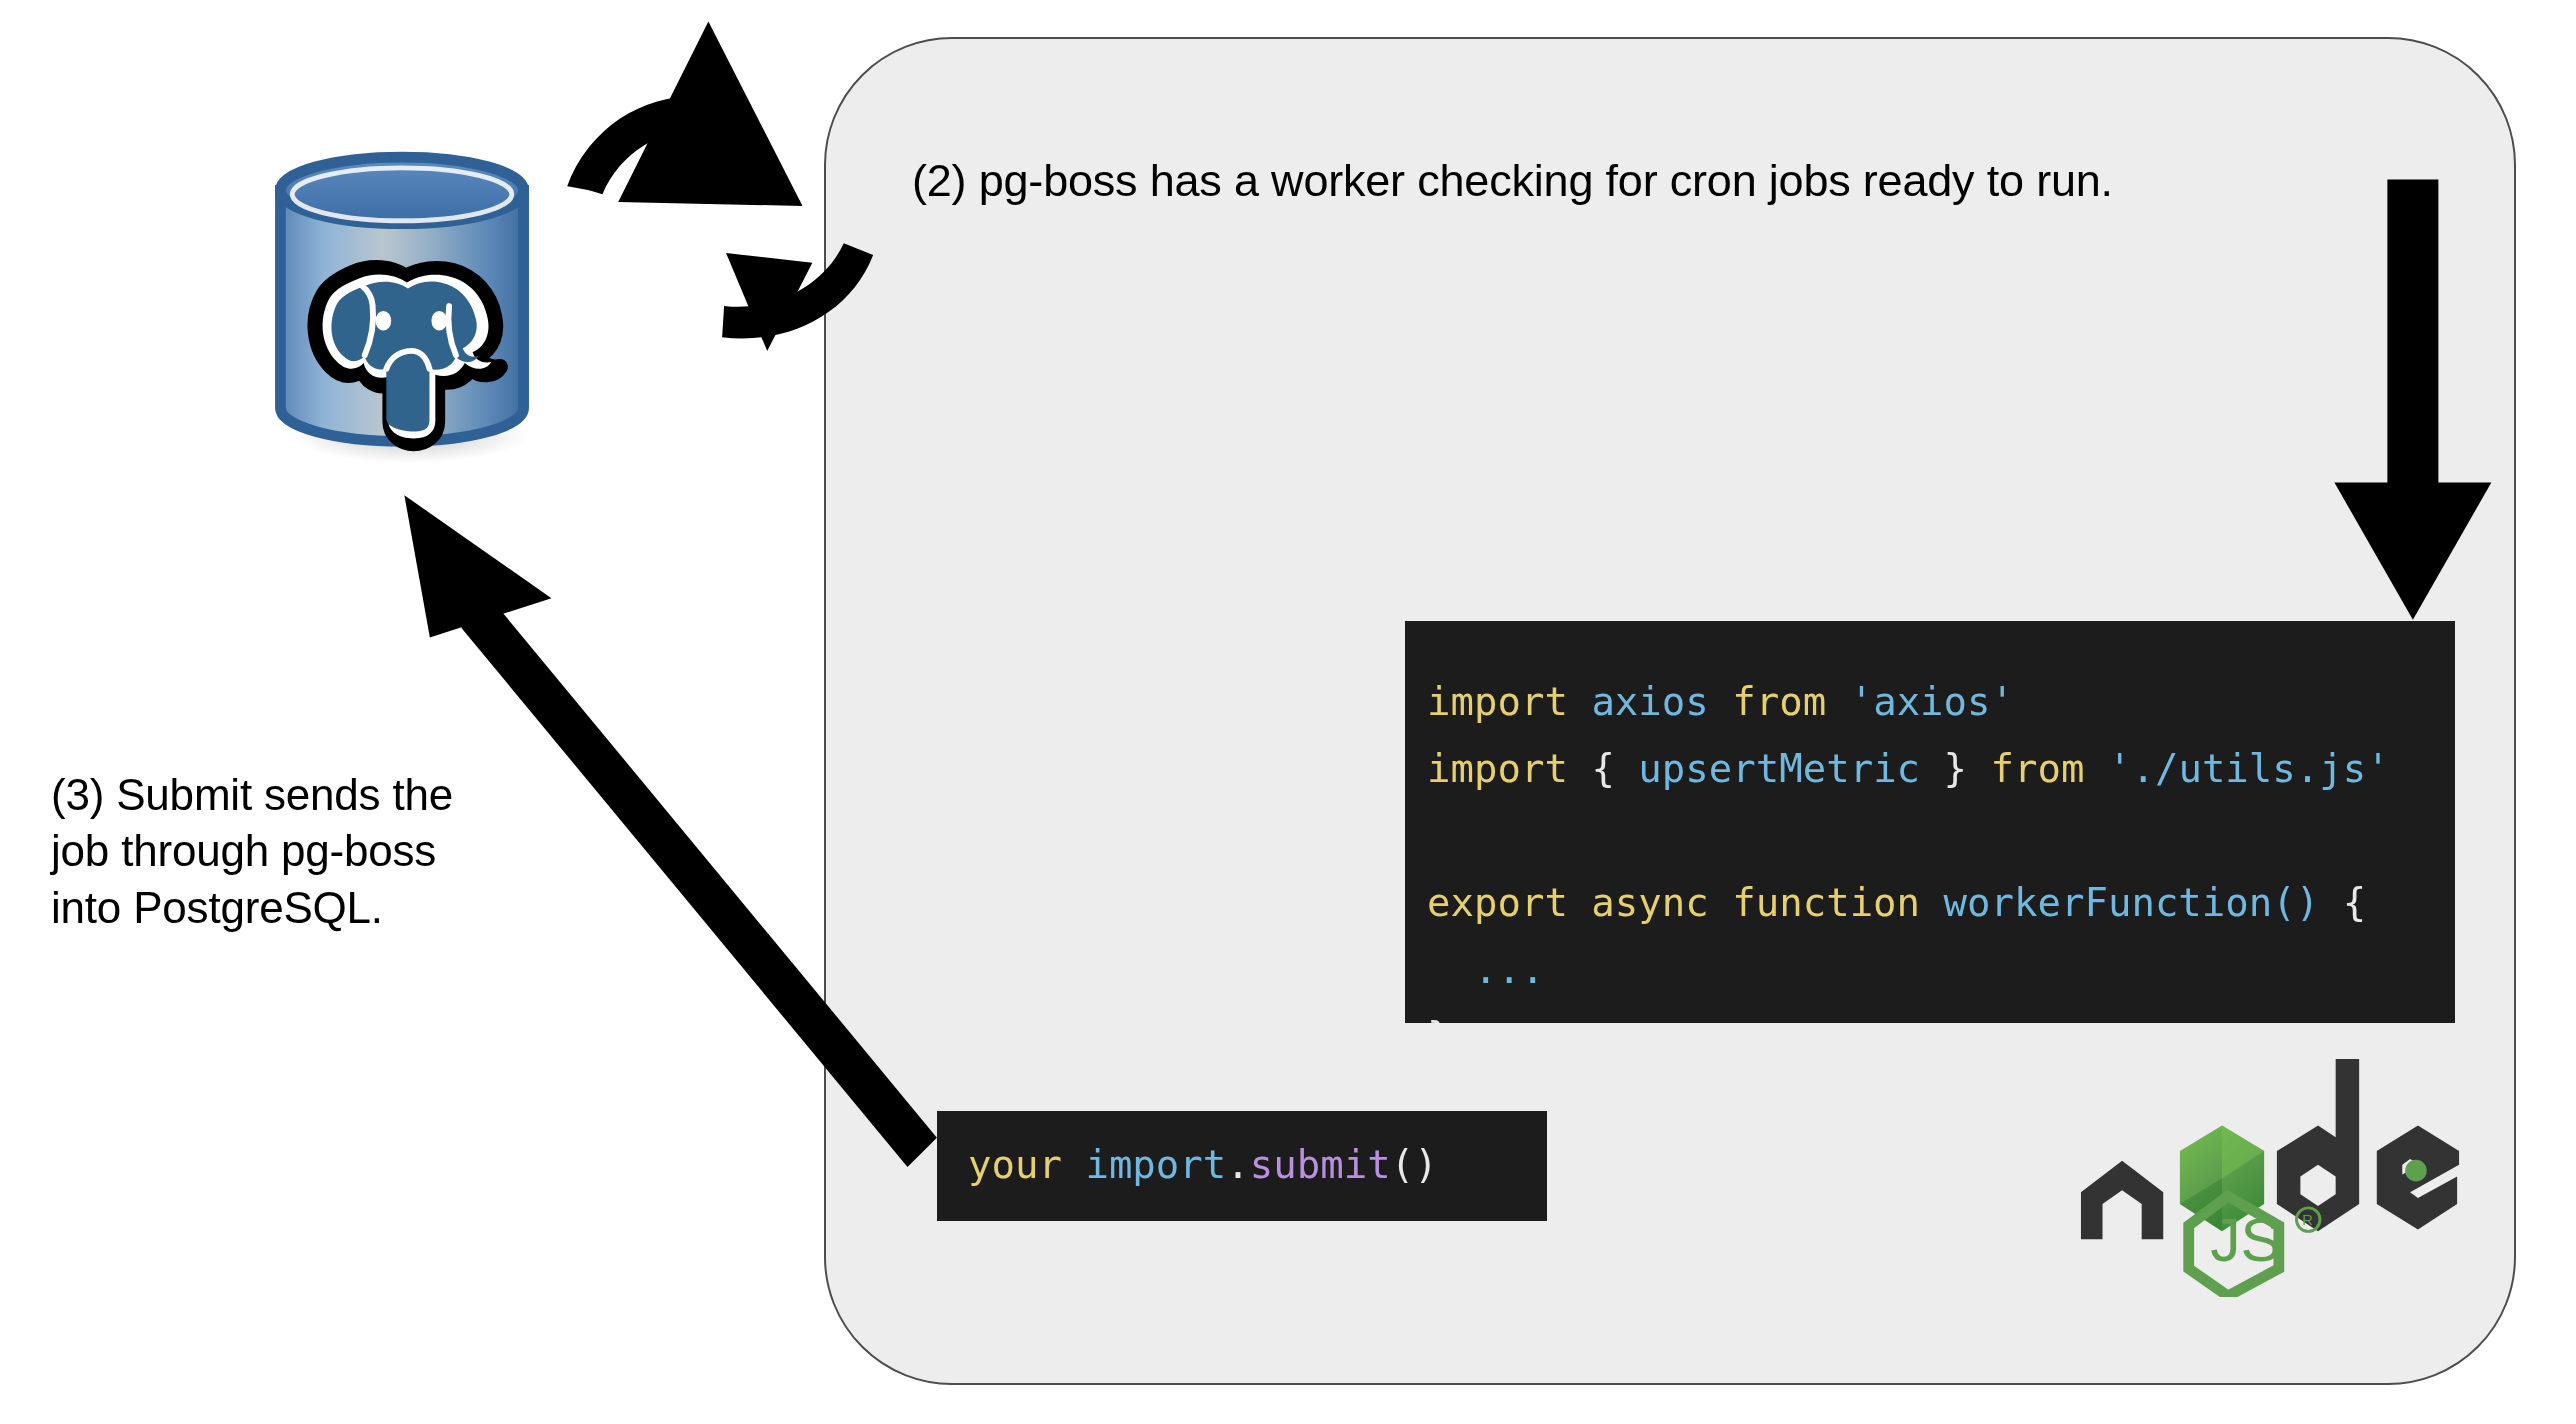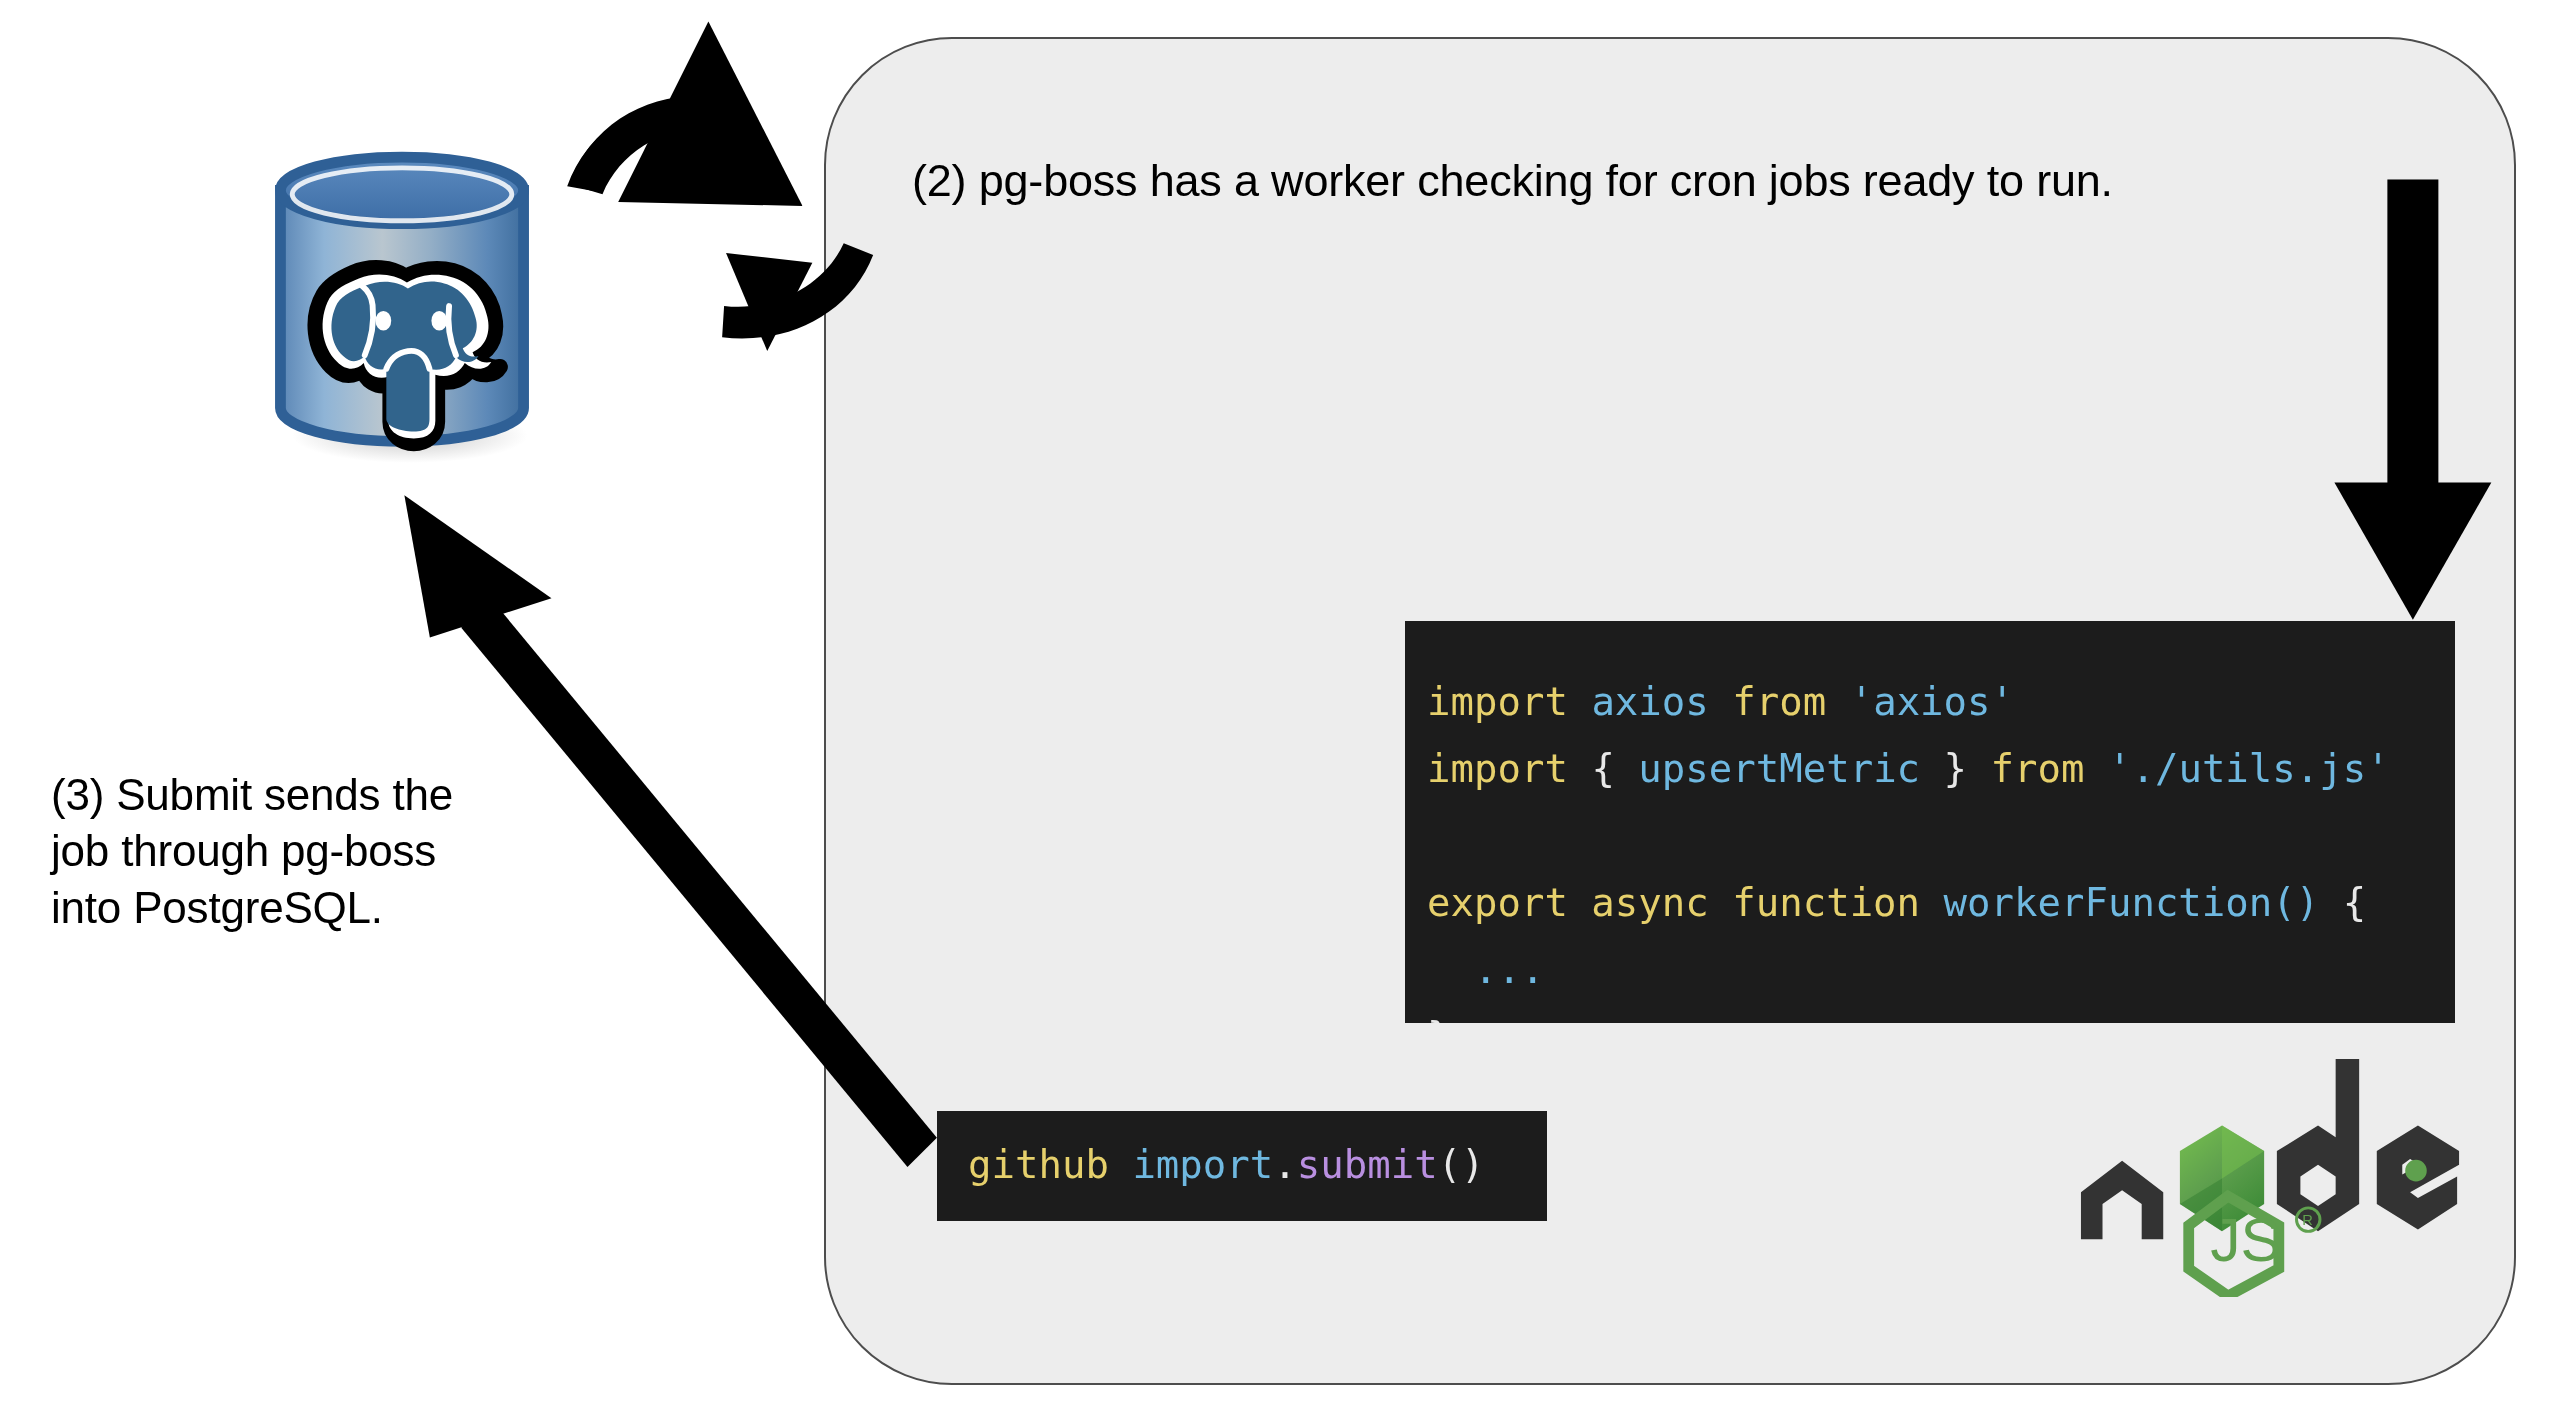--- a/index.html
+++ b/index.html
@@ -113,21 +113,21 @@
   <div class="step-text" id="step2">(2) pg-boss has a worker checking for cron jobs ready to run.</div>
 
 
   <div class="code-block" id="code-worker"><span class="tok-kw">import </span><span class="tok-id">axios </span><span class="tok-kw">from </span><span class="tok-str">'axios'</span>
 <span class="tok-kw">import </span><span class="tok-punc">{ </span><span class="tok-id">upsertMetric </span><span class="tok-punc">} </span><span class="tok-kw">from </span><span class="tok-str">'./utils.js'</span>
 
 <span class="tok-kw">export async function </span><span class="tok-id">workerFunction</span><span class="tok-id">()</span><span class="tok-punc"> {</span>
 <span class="tok-punc">  </span><span class="tok-dots">...</span>
 <span class="tok-punc">}</span></div>
 
-  <div class="code-block" id="code-submit"><span class="tok-kw">github </span><span class="tok-id">import</span><span class="tok-punc">.</span><span class="tok-method">submit</span><span class="tok-punc">()</span></div>
+  <div class="code-block" id="code-submit"><span class="tok-kw">your </span><span class="tok-id">import</span><span class="tok-punc">.</span><span class="tok-method">submit</span><span class="tok-punc">()</span></div>
 
   <div class="pg-logo">
     <svg viewBox="0 0 305 335" width="299" height="329">
       <defs>
         <linearGradient id="cylSide" x1="0" y1="0" x2="1" y2="0">
           <stop offset="0" stop-color="#5b86b5"></stop>
           <stop offset="0.18" stop-color="#8fb4d6"></stop>
           <stop offset="0.42" stop-color="#b9c6cf"></stop>
           <stop offset="0.62" stop-color="#93aec6"></stop>
           <stop offset="0.85" stop-color="#5d89b8"></stop>

